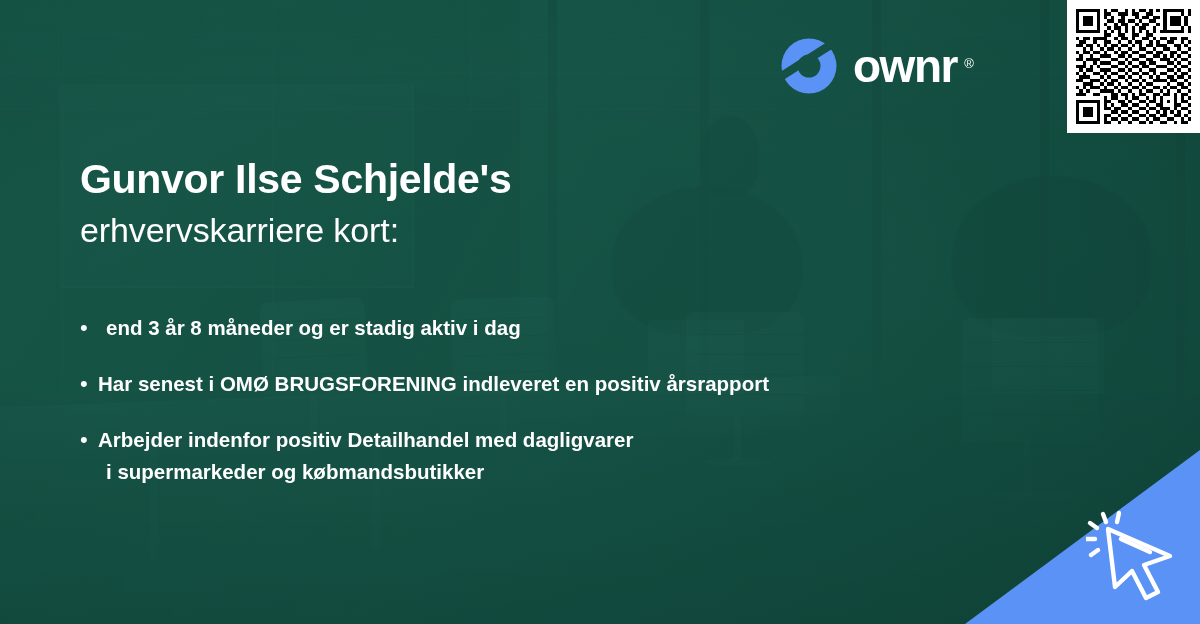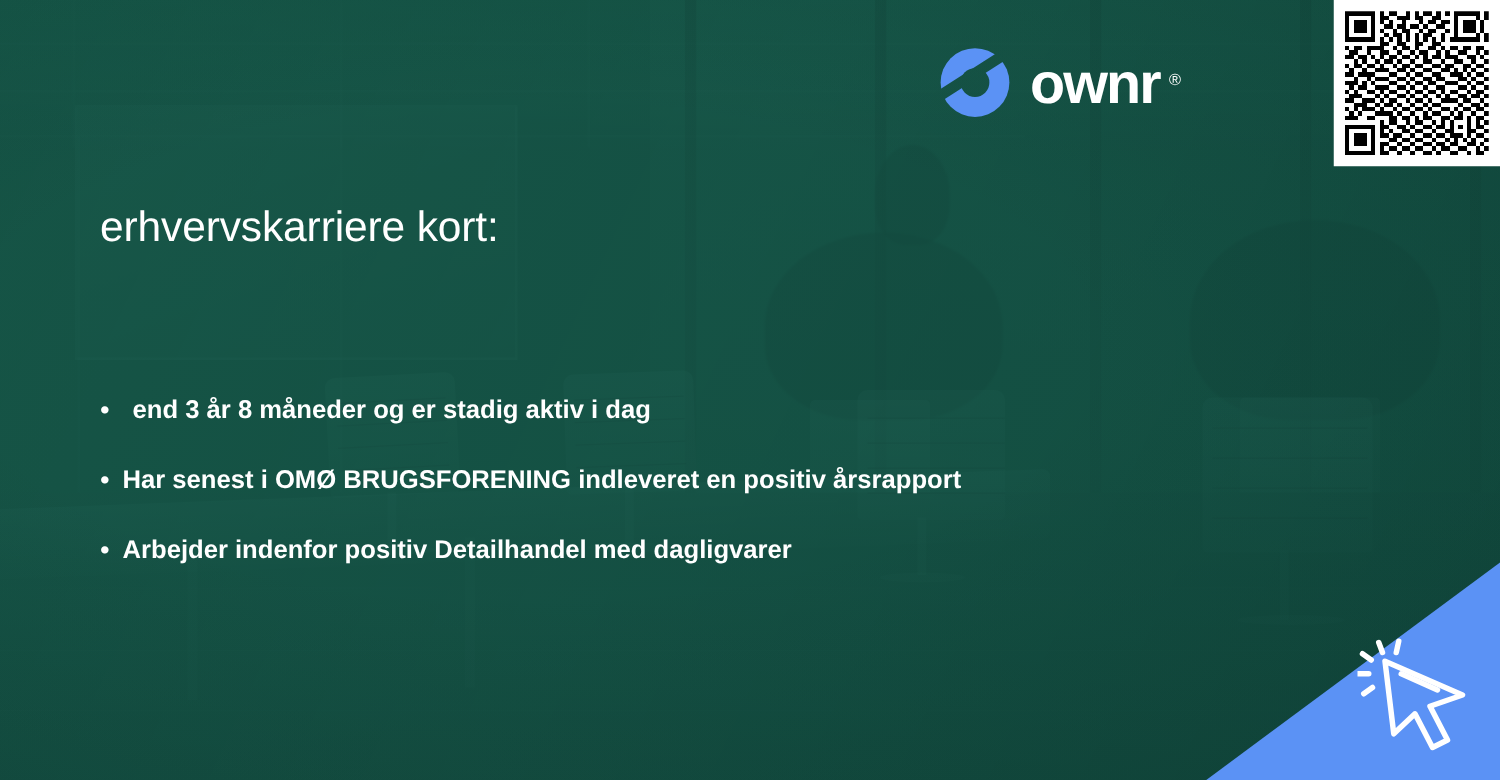--- a/index.html
+++ b/index.html
@@ -183,21 +183,21 @@
     line-height: 32px;
   }
   .bullet-text .l2 {
     display: block;
     padding-left: 8px;
   }
 
   
   .logo {
     position: absolute;
-    left: 750px;
+    left: 779px;
     top: 36px;
     display: flex;
     align-items: center;
   }
   .logo-mark {
     width: 60px;
     height: 60px;
   }
   .logo-word {
     position: relative;
@@ -927,20 +927,21 @@
             <rect x="24" y="32" width="1" height="1"></rect>
             <rect x="25" y="32" width="1" height="1"></rect>
             <rect x="28" y="32" width="1" height="1"></rect>
             <rect x="30" y="32" width="1" height="1"></rect>
             <rect x="31" y="32" width="1" height="1"></rect>
           </g>
       </svg>
     </div>
 
     <div class="headline">
+      <div class="line1">Gunvor Ilse Schjelde's</div>
       <div class="line2">erhvervskarriere kort:</div>
     </div>
 
     <div class="bullets">
 
       <div class="bullet-row">
         <div class="bullet-dot">•</div>
         <div class="bullet-text">
           <span class="l2">end 3 år 8 måneder og er stadig aktiv i dag</span>
         </div>
@@ -950,20 +951,21 @@
         <div class="bullet-dot">•</div>
         <div class="bullet-text">
           <span>Har senest i OMØ BRUGSFORENING indleveret en positiv årsrapport</span>
         </div>
       </div>
 
       <div class="bullet-row">
         <div class="bullet-dot">•</div>
         <div class="bullet-text">
           <span>Arbejder indenfor positiv Detailhandel med dagligvarer</span>
+          <span class="l2">i supermarkeder og købmandsbutikker</span>
         </div>
       </div>
 
     </div>
 
     <svg class="corner-wedge" viewBox="0 0 1200 624">
       <polygon id="wedge-poly" fill="#5b92f5" points="965,624 1200,450 1200,624"></polygon>
     </svg>
 
     <svg class="cursor-icon" viewBox="0 0 100 100">

